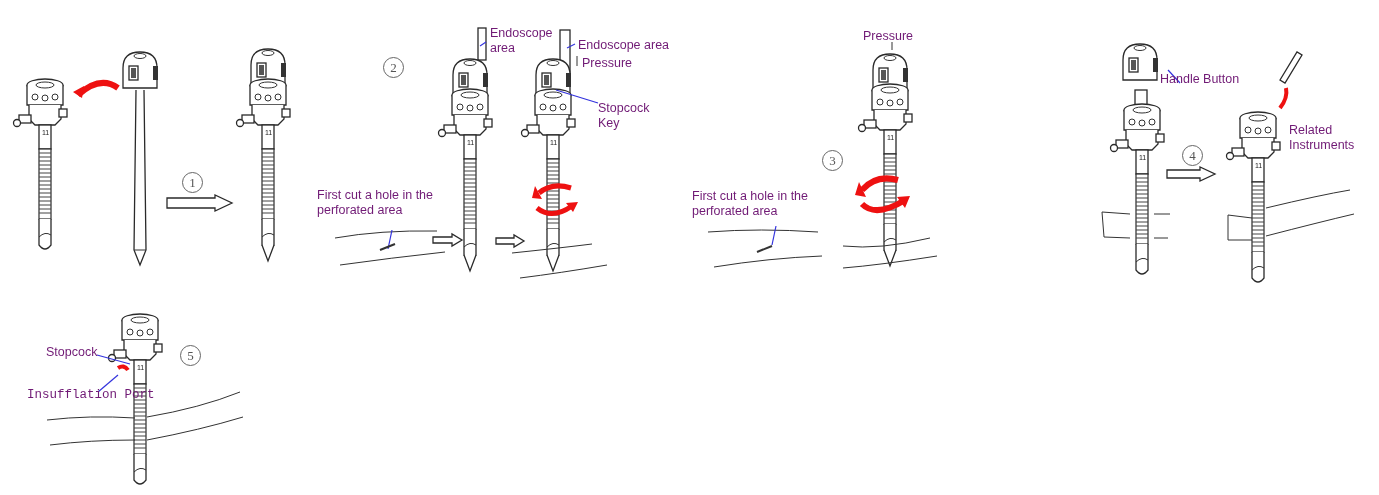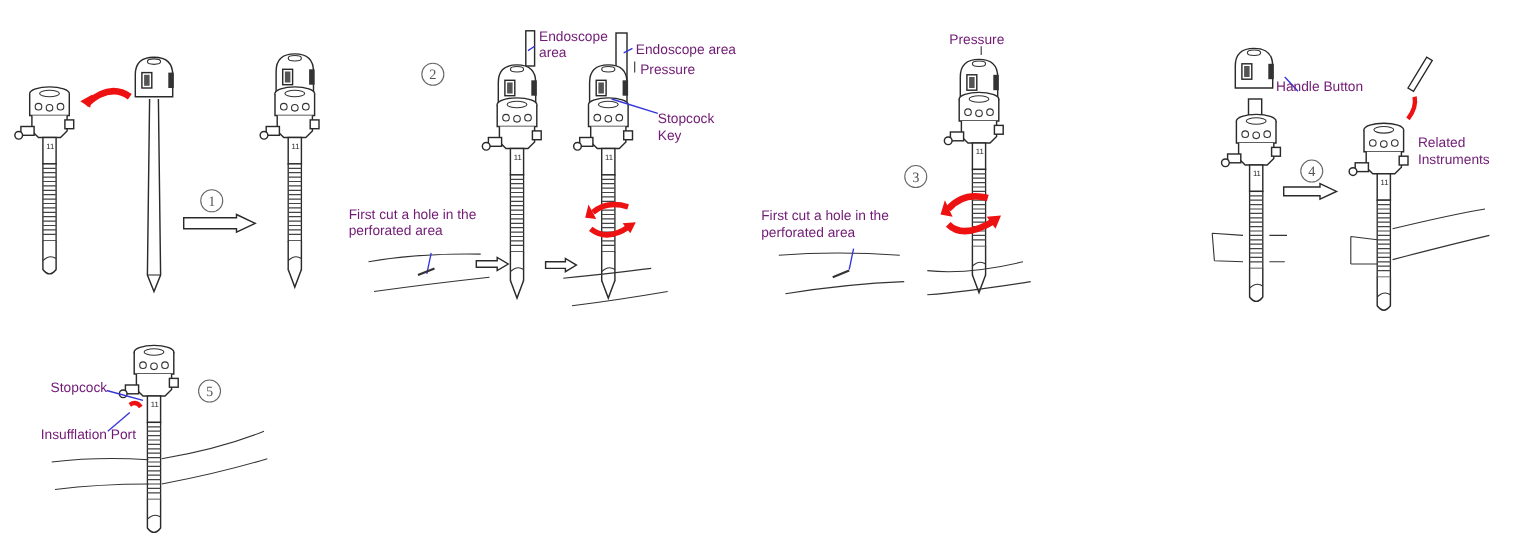--- a/index.html
+++ b/index.html
@@ -154,13 +154,13 @@
   <div>perforated area</div>
 </div>
 
 <div class="lbl" style="left:1160px; top:72px;">Handle Button</div>
 <div class="lbl" style="left:1289px; top:87px;margin-top:36px;">
   <div>Related</div>
   <div>Instruments</div>
 </div>
 
 <div class="lbl" style="left:46px; top:345px;">Stopcock</div>
-<div class="lbl" style="left:37px; top:388px;">Insufflation Port</div>
+<div class="lbl" style="left:27px; top:388px;font-family:Liberation Mono, monospace;">Insufflation Port</div>
 
 </body></html>

